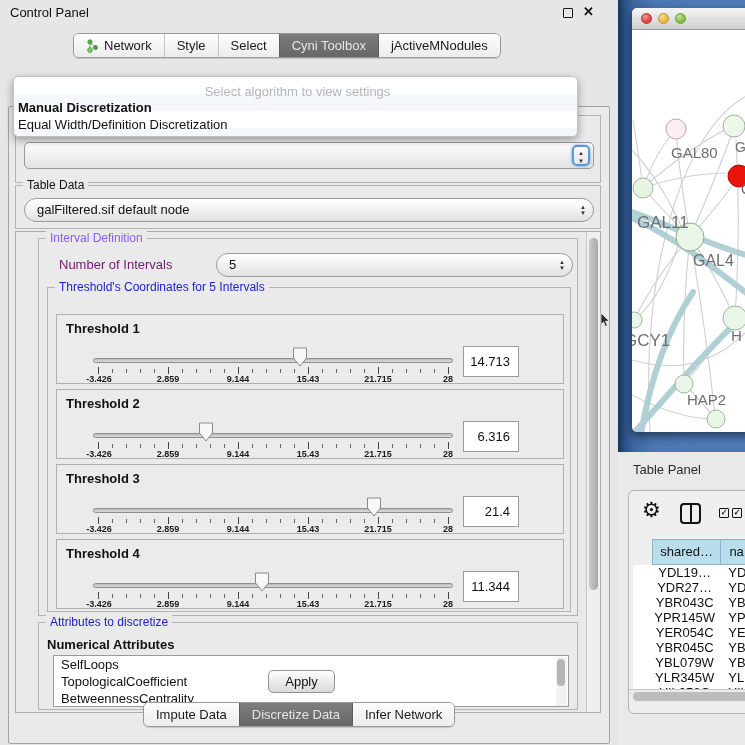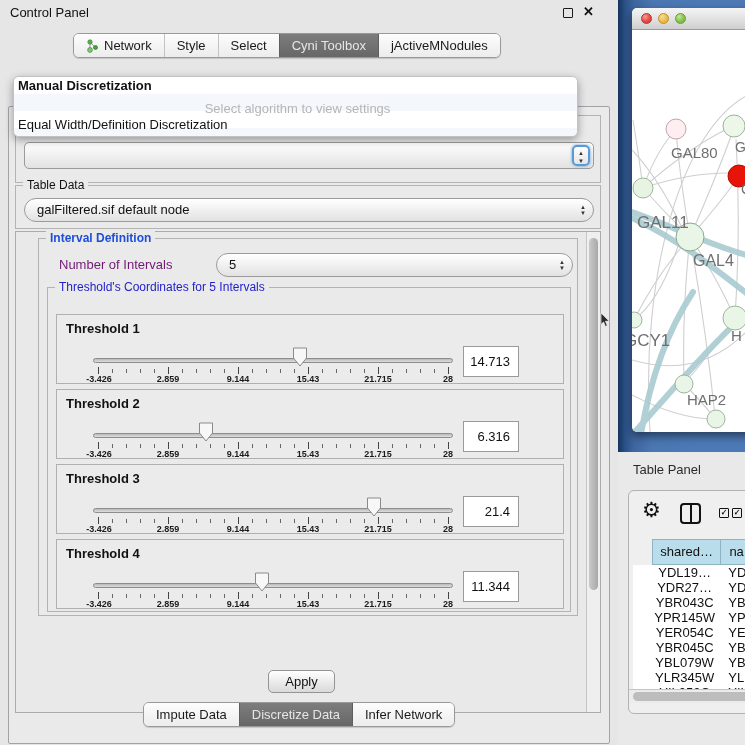--- a/index.html
+++ b/index.html
@@ -17,21 +17,21 @@
   .cp-tabs { position:absolute; left:73px; top:33px; height:25px; display:flex; border:1px solid #999; border-radius:6px; overflow:hidden; background:#fff; z-index:5; box-shadow:0 1px 1px rgba(0,0,0,.15); }
   .cp-tab { display:flex; align-items:center; gap:5px; padding:0 12px; font-size:13px; color:#1a1a1a; background:linear-gradient(#fdfdfd,#ececec); white-space:nowrap; }
   .cp-tab + .cp-tab { border-left:1px solid #c3c3c3; }
   .cp-tab.selected { background:linear-gradient(#7d7d7d,#676767); color:#e6e6e6; border-left:1px solid #5e5e5e; }
   .cp-tab.selected + .cp-tab { border-left:1px solid #5e5e5e; }
 
   .outer-panel { position:absolute; left:8px; top:62px; width:602px; height:638px; border:1px solid #a3a3a3; background:#eaeaea; border-radius:2px;margin-top:44px; }
 
   .group { position:absolute; border:1px solid #b3b3b3; background:#eaeaea; }
   .group-title { position:absolute; top:-8px; left:7px; background:#eaeaea; padding:0 4px; font-size:12px; color:#111; line-height:14px; }
-  .group-title.green { color:#1d4ed8;font-weight:bold; }
+  .group-title.green { color:#8b5cf6; }
   .group-title.blue { color:#2222cc; }
 
   
   .algo-group { left:6px; top:8px; width:586px; height:68px; }
   .algo-combo { position:absolute; left:8px; top:26px; width:570px; height:27px; border:1px solid #9b9b9b; border-radius:5px; background:linear-gradient(#ffffff,#e2e2e2); }
   .algo-stepper { position:absolute; right:3px; top:2px; width:18px; height:21px; border:2px solid #5b9ad5; border-radius:5px; box-shadow:0 0 3px #5b9ad5; background:linear-gradient(#fff,#e5e5e5); font-size:6px; color:#333; text-align:center; line-height:8px; padding-top:2px; }
 
   
   .popup { position:absolute; left:13px; top:76px; width:565px; height:61px; background:#fff; border:1px solid #c2c2c2; border-radius:6px; box-shadow:0 3px 8px rgba(0,0,0,.35); z-index:40; overflow:hidden; }
   .popup-rows { position:absolute; inset:0; background:repeating-linear-gradient(180deg,#ffffff 0 17px,#f4f8fc 17px 34px); }
@@ -379,27 +379,39 @@
                     <span>15.43</span>
                     <span>21.715</span>
                     <span>28</span>
                 </div>
               </div>
               <div class="valbox">11.344</div>
             </div>
           </div>
         </div>
 
+        <div class="group attr-group">
+          <span class="group-title blue">Attributes to discretize</span>
+          <span class="attr-label">Numerical Attributes</span>
+          <div class="attr-list">
+            <div class="list-scroll">
+                <div class="thumb"></div>
+              </div>
+          <div class="attr-item">SelfLoops</div>
+              <div class="attr-item">TopologicalCoefficient</div>
+              <div class="attr-item">BetweennessCentrality</div>
+            </div>
+        </div>
       </div>
     </div>
 
     <div class="popup">
       <div class="popup-rows">
+        <div class="popup-item prompt">Select algorithm to view settings</div>
         <div class="popup-item bold">Manual Discretization</div>
-        <div class="popup-item prompt">Select algorithm to view settings</div>
         <div class="popup-item">Equal Width/Definition Discretization</div>
       </div>
     </div>
 
     <div class="apply-btn">Apply</div>
 
     <div class="bottom-tabs">
       <div class="cp-tab">
           <span>Impute Data</span>
         </div>

